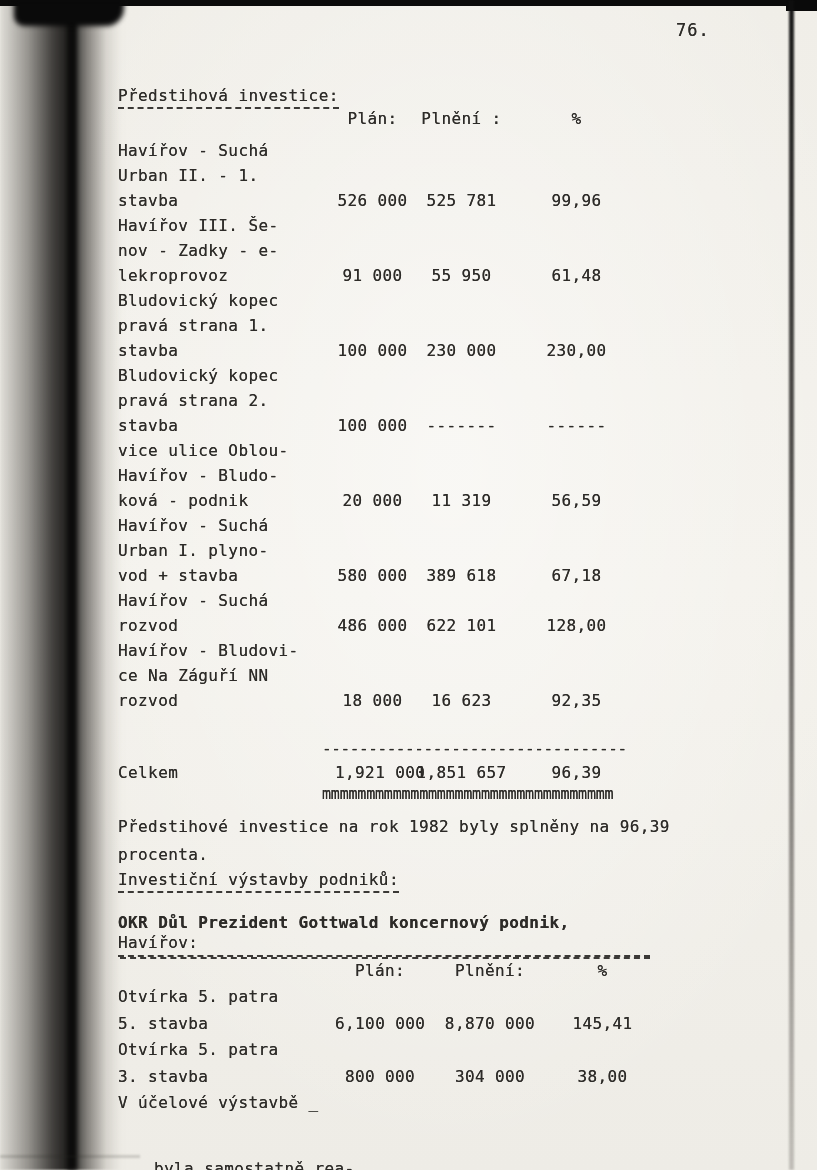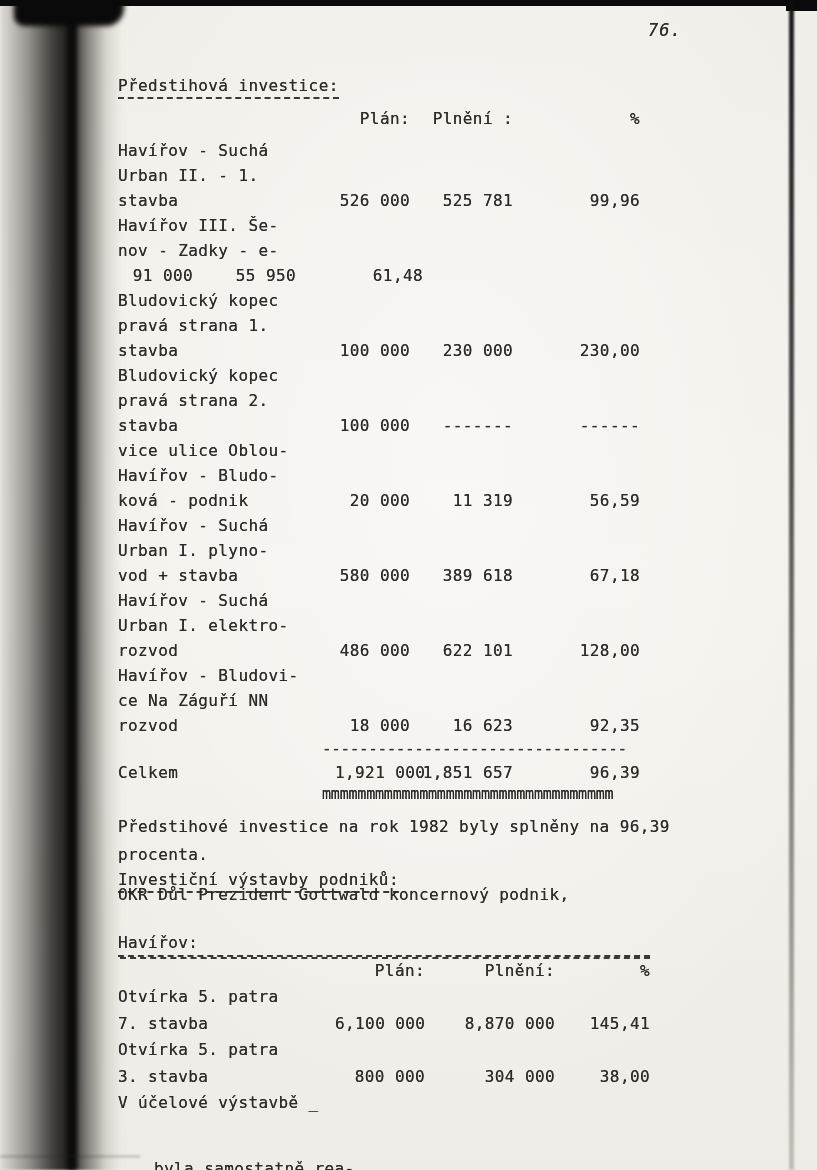--- a/index.html
+++ b/index.html
@@ -26,27 +26,27 @@
       rgba(200,195,186,0.05) 96%, rgba(0,0,0,0) 100%);
     filter:blur(1.2px);}
   .binding-core{position:absolute;left:68px;top:0;width:9px;height:1170px;background:rgba(5,5,5,0.85);filter:blur(2.2px);}
   .right-corner{position:absolute;right:0;top:0;width:31px;height:11px;background:#0a0a0a;}
   .right-line{position:absolute;left:789px;top:0;width:5px;height:1170px;
     background:linear-gradient(180deg,rgba(15,15,15,0.95) 0%,rgba(30,28,26,0.75) 40%,rgba(60,56,52,0.5) 75%,rgba(90,85,80,0.3) 100%);
     filter:blur(0.8px);}
   .bottom-smudge{position:absolute;left:0;top:1155px;width:140px;height:3px;background:rgba(40,38,35,0.18);filter:blur(1px);}
 
   .ink{color:#2d2b28;text-shadow:0 0 0.6px rgba(45,43,40,0.85);}
-  .page-number{position:absolute;left:648px;top:20px;font-size:17px;letter-spacing:1px;font-style:italic;}
+  .page-number{position:absolute;left:676px;top:20px;font-size:17px;letter-spacing:1px;}
 
   .content{position:absolute;left:118px;top:0;width:535px;font-size:16px;letter-spacing:0.4px;}
   .abs{position:absolute;left:0;}
   .line{display:flex;height:25px;line-height:25px;white-space:pre;}
   .lab{width:217px;flex:none;overflow:visible;white-space:pre;}
-  .num{text-align:right;flex:none;white-space:pre;}
+  .num{text-align:center;flex:none;white-space:pre;}
   
   .t1 .c-plan{width:75px;}
   .t1 .c-plneni{width:103px;}
   .t1 .c-pct{width:127px;}
   
   .t2 .c-plan{width:90px;}
   .t2 .c-plneni{width:130px;}
   .t2 .c-pct{width:95px;}
   .t2 .line{height:26.5px;line-height:26.5px;}
 
@@ -70,52 +70,51 @@
   <div class="top-strip"></div>
   <div class="topleft-blob"></div>
   <div class="right-corner"></div>
   <div class="right-line"></div>
   <div class="bottom-smudge"></div>
 
   <div class="page-number ink">76.</div>
 
   <div class="content ink">
 
-    <div class="abs" style="top:76px;">
+    <div class="abs" style="top:86px;">
       <span class="underlined">Předstihová investice:</span>
     </div>
 
     <div class="abs hdr t1" style="top:106px;width:535px;">
       <span class="lab"></span>
       <span class="num c-plan">Plán:</span>
       <span class="num c-plneni">Plnění :</span>
       <span class="num c-pct pct-pad1">%</span>
     </div>
 
     <div class="abs t1" style="top:138px;width:535px;" id="rows1">
         <div class="line"><span class="lab">Havířov - Suchá</span></div>
         <div class="line"><span class="lab">Urban II. - 1.</span></div>
         <div class="line"><span class="lab">stavba</span><span class="num c-plan">526 000</span><span class="num c-plneni">525 781</span><span class="num c-pct">99,96</span></div>
         <div class="line"><span class="lab">Havířov III. Še-</span></div>
         <div class="line"><span class="lab">nov - Zadky - e-</span></div>
-        <div class="line"><span class="num c-plan">91 000</span><span class="num c-plneni">55 950</span><span class="num c-pct">61,48</span></div>
+        <div class="line"><span class="lab">lekroprovoz</span><span class="num c-plan">91 000</span><span class="num c-plneni">55 950</span><span class="num c-pct">61,48</span></div>
         <div class="line"><span class="lab">Bludovický kopec</span></div>
         <div class="line"><span class="lab">pravá strana 1.</span></div>
         <div class="line"><span class="lab">stavba</span><span class="num c-plan">100 000</span><span class="num c-plneni">230 000</span><span class="num c-pct">230,00</span></div>
         <div class="line"><span class="lab">Bludovický kopec</span></div>
         <div class="line"><span class="lab">pravá strana 2.</span></div>
         <div class="line"><span class="lab">stavba</span><span class="num c-plan">100 000</span><span class="num c-plneni">-------</span><span class="num c-pct">------</span></div>
         <div class="line"><span class="lab">vice ulice Oblou-</span></div>
         <div class="line"><span class="lab">Havířov - Bludo-</span></div>
         <div class="line"><span class="lab">ková - podnik</span><span class="num c-plan">20 000</span><span class="num c-plneni">11 319</span><span class="num c-pct">56,59</span></div>
         <div class="line"><span class="lab">Havířov - Suchá</span></div>
         <div class="line"><span class="lab">Urban I. plyno-</span></div>
         <div class="line"><span class="lab">vod + stavba</span><span class="num c-plan">580 000</span><span class="num c-plneni">389 618</span><span class="num c-pct">67,18</span></div>
         <div class="line"><span class="lab">Havířov - Suchá</span></div>
-        <div class="line"><span class="lab">Urban I. elektro-</span></div>
         <div class="line"><span class="lab">rozvod</span><span class="num c-plan">486 000</span><span class="num c-plneni">622 101</span><span class="num c-pct">128,00</span></div>
         <div class="line"><span class="lab">Havířov - Bludovi-</span></div>
         <div class="line"><span class="lab">ce Na Záguří NN</span></div>
         <div class="line"><span class="lab">rozvod</span><span class="num c-plan">18 000</span><span class="num c-plneni">16 623</span><span class="num c-pct">92,35</span></div>
       </div>
 
     <div class="abs sep-row" style="top:738px;left:204px;">---------------------------------</div>
 
     <div class="abs line t1" style="top:760px;width:535px;">
       <span class="lab">Celkem</span>
@@ -126,37 +125,37 @@
 
     <div class="abs m-row" style="top:784px;left:204px;">mmmmmmmmmmmmmmmmmmmmmmmmmmmmmmmmm</div>
 
     <div class="abs line" style="top:814px;">Předstihové investice na rok 1982 byly splněny na 96,39</div>
     <div class="abs line" style="top:842px;">procenta.</div>
 
     <div class="abs" style="top:870px;">
       <span class="underlined">Investiční výstavby podniků:</span>
     </div>
 
-    <div class="abs line" style="top:882px;">OKR Důl Prezident Gottwald koncernový podnik,</div>
+    <div class="abs line" style="top:910px;font-weight:bold;">OKR Důl Prezident Gottwald koncernový podnik,</div>
 
     <div class="abs flexline" style="top:930px;width:532px;flex-direction:column;">
       <span class="underlined" style="height:23px;">Havířov:</span>
       <span class="dash-fill"></span>
     </div>
 
     <div class="abs hdr t2" style="top:958px;width:532px;">
       <span class="lab"></span>
       <span class="num c-plan">Plán:</span>
       <span class="num c-plneni">Plnění:</span>
       <span class="num c-pct pct-pad2">%</span>
     </div>
 
     <div class="abs t2" style="top:984px;width:532px;" id="rows2">
         <div class="line"><span class="lab">Otvírka 5. patra</span></div>
-        <div class="line"><span class="lab">7. stavba</span><span class="num c-plan">6,100 000</span><span class="num c-plneni">8,870 000</span><span class="num c-pct">145,41</span></div>
+        <div class="line"><span class="lab">5. stavba</span><span class="num c-plan">6,100 000</span><span class="num c-plneni">8,870 000</span><span class="num c-pct">145,41</span></div>
         <div class="line"><span class="lab">Otvírka 5. patra</span></div>
         <div class="line"><span class="lab">3. stavba</span><span class="num c-plan">800 000</span><span class="num c-plneni">304 000</span><span class="num c-pct">38,00</span></div>
       </div>
 
     <div class="abs line" style="top:1090px;">V účelové výstavbě _</div>
     <div class="abs line" style="top:1156px;margin-left:36px;">byla samostatně rea-</div>
 
   </div>
 </div>
 

